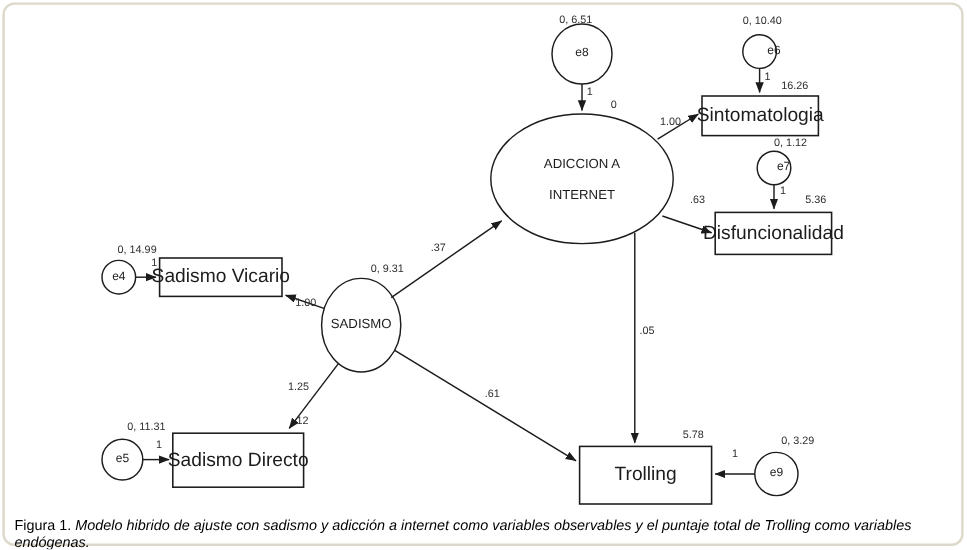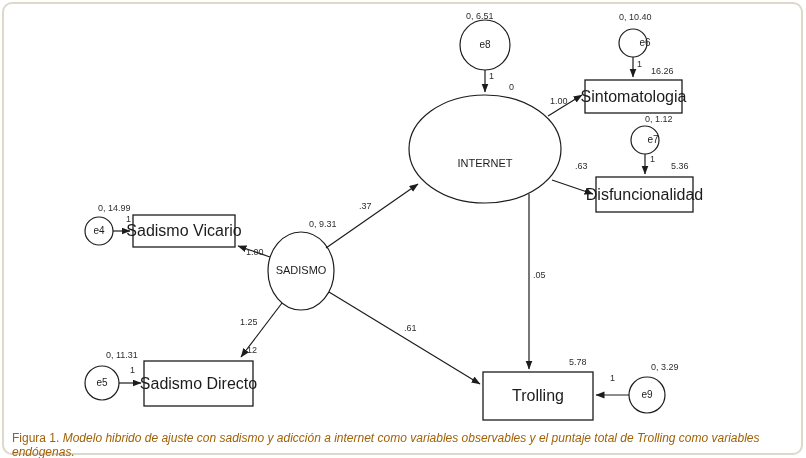--- a/index.html
+++ b/index.html
@@ -10,21 +10,21 @@
   .frame{
     position:absolute;left:2px;top:2px;right:3px;bottom:3px;
     border:2px solid #dcd8ca;border-radius:10px;pointer-events:none;
   }
   svg.diagram{position:absolute;left:0;top:0;}
   .lbl{position:absolute;font-size:9px;line-height:10px;color:#2e2e2e;white-space:nowrap;}
   .node-text{position:absolute;font-size:11px;color:#1c1c1c;text-align:center;white-space:nowrap;}
   .e-text{position:absolute;font-size:10px;color:#1c1c1c;text-align:center;white-space:nowrap;}
   .box-text{position:absolute;display:flex;align-items:center;justify-content:center;
     font-size:16px;color:#1c1c1c;white-space:nowrap;}
-  .caption{position:absolute;left:12px;top:431px;width:782px;font-size:12px;color:#a16207;}
+  .caption{position:absolute;left:12px;top:431px;width:782px;font-size:12px;color:#000000;}
   .caption .it{font-style:italic;}
 </style>
 </head>
 <body>
 
 <div class="stage">
   <div class="frame"></div>
 
   <svg class="diagram" width="806" height="430" viewBox="0 0 806 430">
     <defs>
@@ -58,20 +58,21 @@
 
     <line x1="548" y1="116" x2="582" y2="95" stroke="#1c1c1c" stroke-width="1.2" marker-end="url(#arr)"></line>
     <line x1="552" y1="180" x2="593" y2="194" stroke="#1c1c1c" stroke-width="1.2" marker-end="url(#arr)"></line>
     <line x1="529" y1="194" x2="529" y2="369" stroke="#1c1c1c" stroke-width="1.2" marker-end="url(#arr)"></line>
     <line x1="326" y1="248" x2="418" y2="184" stroke="#1c1c1c" stroke-width="1.2" marker-end="url(#arr)"></line>
     <line x1="270" y1="257" x2="238" y2="246" stroke="#1c1c1c" stroke-width="1.2" marker-end="url(#arr)"></line>
     <line x1="282" y1="303" x2="241" y2="357" stroke="#1c1c1c" stroke-width="1.2" marker-end="url(#arr)"></line>
     <line x1="329" y1="292" x2="480" y2="384" stroke="#1c1c1c" stroke-width="1.2" marker-end="url(#arr)"></line>
   </svg>
 
+  <div class="node-text" style="left:409px;top:131px;width:152px;">ADICCION A</div>
   <div class="node-text" style="left:409px;top:157px;width:152px;">INTERNET</div>
   <div class="node-text" style="left:268px;top:264px;width:66px;">SADISMO</div>
 
   <div class="box-text" style="left:585px;top:80px;width:97px;height:33px;">Sintomatologia</div>
   <div class="box-text" style="left:596px;top:177px;width:97px;height:35px;">Disfuncionalidad</div>
   <div class="box-text" style="left:133px;top:215px;width:102px;height:32px;">Sadismo Vicario</div>
   <div class="box-text" style="left:144px;top:361px;width:109px;height:45px;">Sadismo Directo</div>
   <div class="box-text" style="left:483px;top:372px;width:110px;height:48px;">Trolling</div>
 
   <div class="e-text" style="left:460px;top:39px;width:50px;">e8</div>

